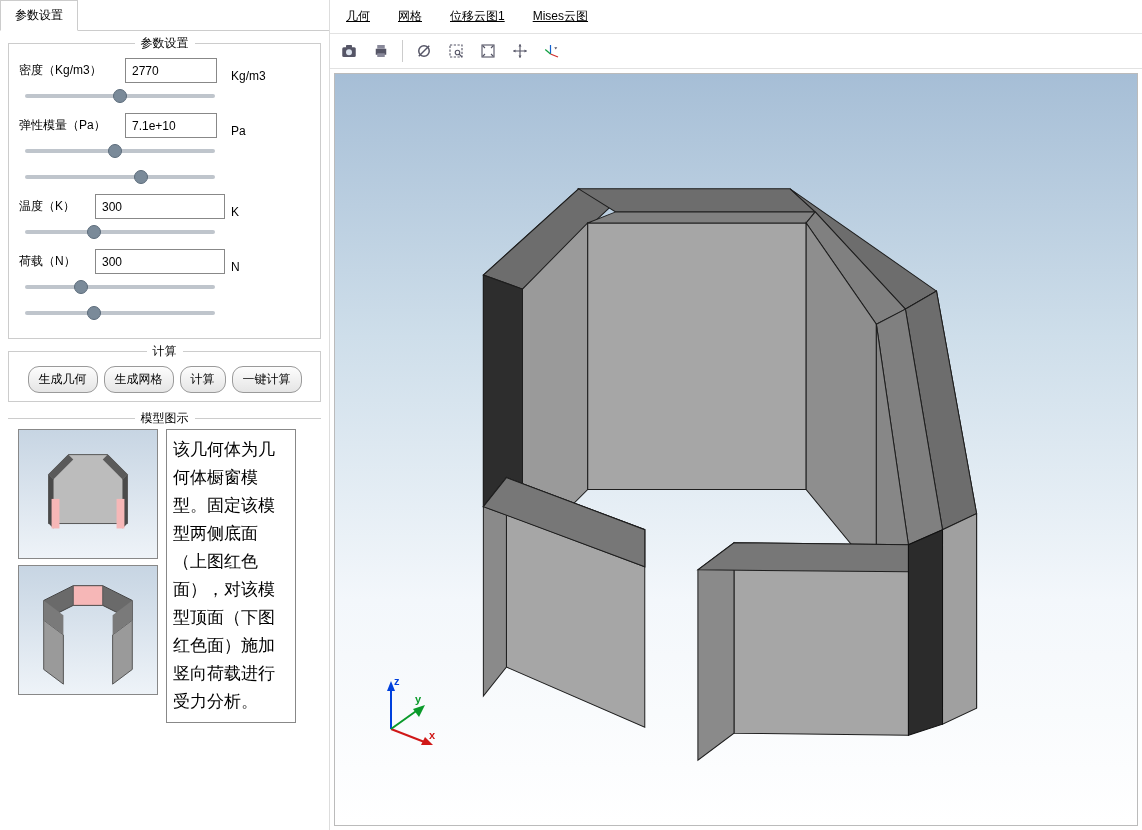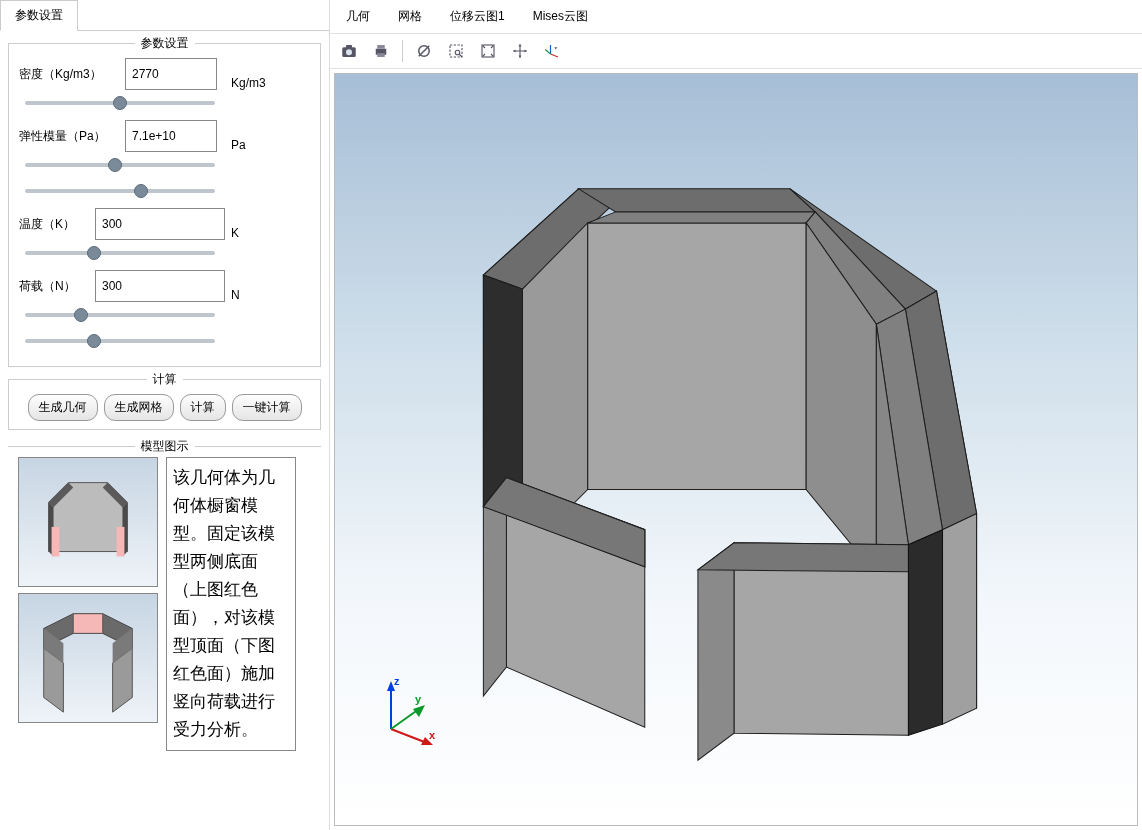--- a/index.html
+++ b/index.html
@@ -1,35 +1,35 @@
 <!DOCTYPE html>
 <html><head>
 <meta charset="utf-8">
 <style>
 * { box-sizing:border-box; margin:0; padding:0; }
 html,body { width:1142px; height:830px; font-family:"Microsoft YaHei","SimSun",sans-serif; font-size:12px; background:#fff; overflow:hidden; }
 
 
 .app       { display:flex; width:100%; height:100%; }
 .sidebar   { width:330px; height:100%; border-right:1px solid #ddd; background:#fff; overflow-y:auto; }
-.main      { flex:1; height:100%; display:flex; flex-direction:column; }
+.main      { flex:1; height:100%; display:flex; flex-direction:column;text-decoration:underline; }
 
 
 .side-tabs { display:flex; border-bottom:1px solid #ccc; }
 .side-tab  { padding:6px 14px; background:#fff; border:1px solid #ccc; border-bottom:1px solid #fff; margin-bottom:-1px; cursor:pointer; }
 .side-tab.active { font-weight:normal; }
 
 
 .group     { margin:12px 8px 6px 8px; border:1px solid #ccc; border-radius:0; position:relative; padding:14px 10px 8px 10px; }
 .group > .legend { position:absolute; top:-9px; left:50%; transform:translateX(-50%); background:#fff; padding:0 6px; font-size:12px; }
 
 
 .param     { display:grid; grid-template-columns:100px 100px 1fr; align-items:center; column-gap:6px; margin-bottom:4px; }
 .param label { text-align:left; white-space:nowrap; }
-.param input[type=text] { height:32px; border:1px solid #888; padding:2px 6px; font-size:12px; width:92px; }
+.param input[type=text] { height:25px; border:1px solid #888; padding:2px 6px; font-size:12px; width:92px; }
 .param .unit { align-self:end; padding-bottom:0; font-size:12px; }
 .slider-row { margin:2px 0 12px 0; padding:0 6px; }
 .slider-row input[type=range] { width:190px; }
 input[type=range] { -webkit-appearance:none; height:4px; background:#bfc5cc; border-radius:2px; }
 input[type=range]::-webkit-slider-thumb { -webkit-appearance:none; width:14px; height:14px; border-radius:50%; background:#7a8a99; border:1px solid #5b6b7a; }
 
 
 .btn-row   { display:flex; gap:6px; justify-content:center; flex-wrap:wrap; }
 .btn       { background:linear-gradient(#fdfdfd,#e5e5e5); border:1px solid #9a9a9a; border-radius:11px; padding:4px 10px; font-size:12px; cursor:pointer; }
 

